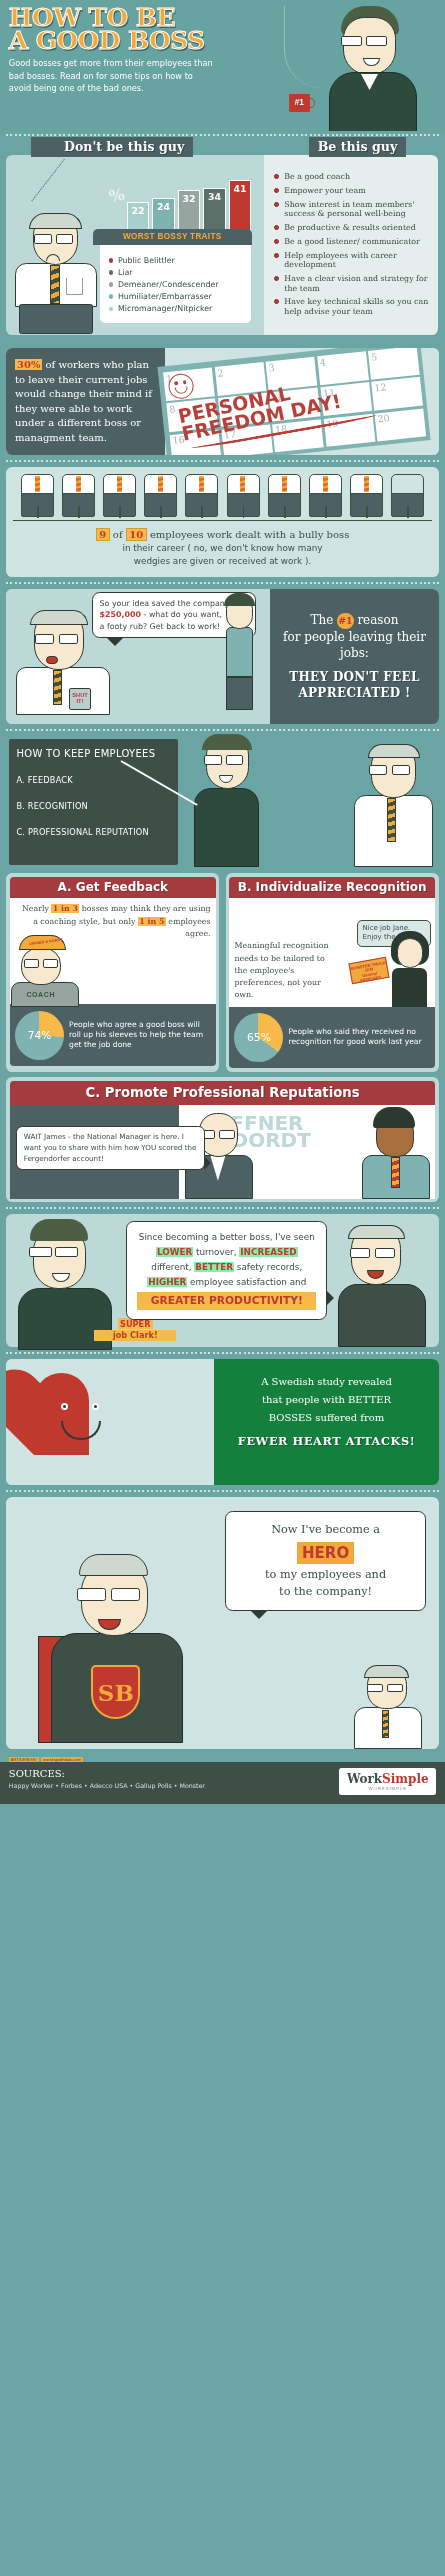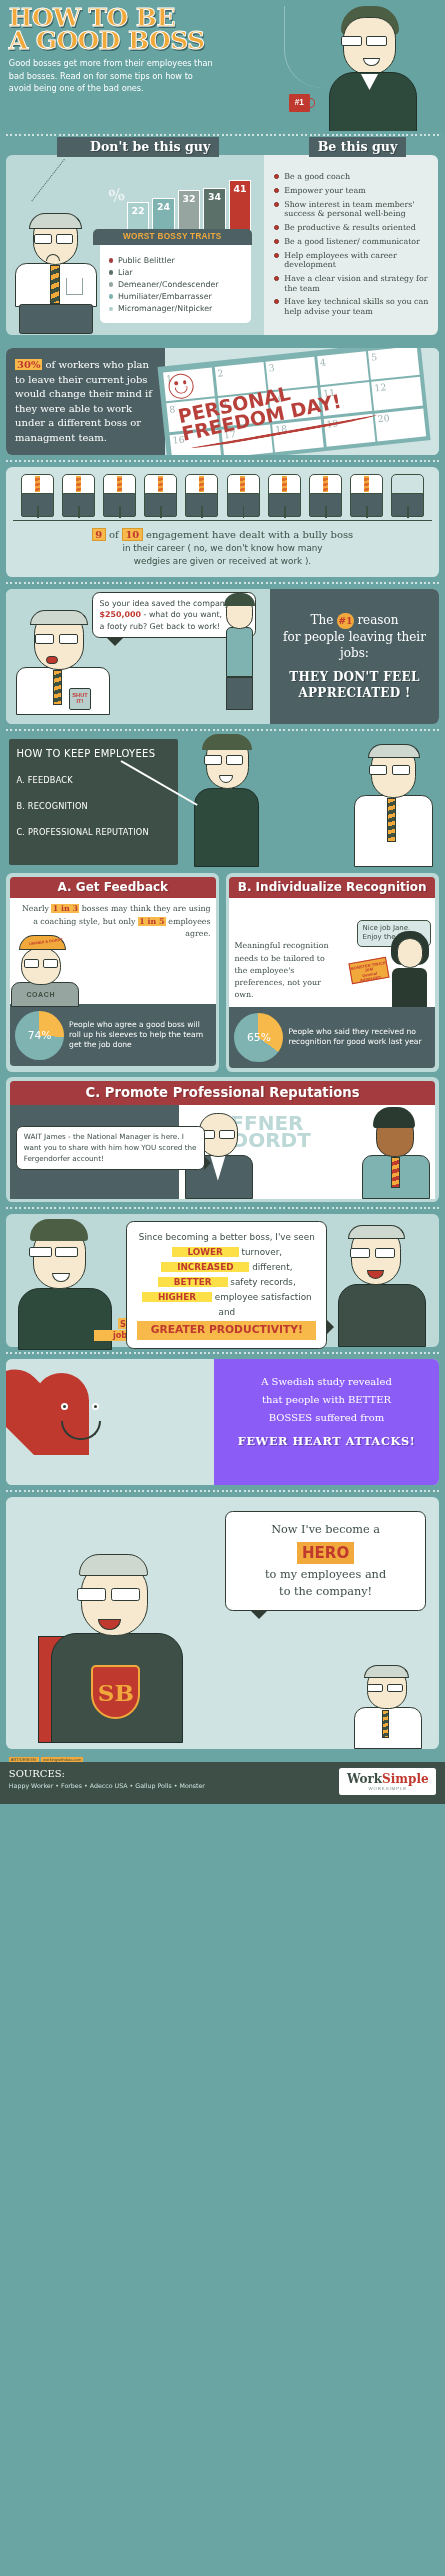--- a/index.html
+++ b/index.html
@@ -59,21 +59,21 @@
   .ribbon {
     background:#4d6164; color:#fff; font-family:"DejaVu Serif",serif; font-weight:bold;
     font-size:12.6px; padding:2.5px 8.8px; display:inline-block; text-shadow:1.3px 1.3px 0 rgba(0,0,0,.25);
   }
 
   
   .sec1wrap { position:relative; padding:16.4px 6.3px 7.6px; }
   .sec1 { display:flex; }
   .col-left { width:258px; background:#bcd8d7; border-radius:6.3px 0 0 6.3px; padding:16.4px 5px 6.3px; position:relative; min-height:180px;}
   .col-right { width:174px; background:#e5eeec; border-radius:0 6.3px 6.3px 0; padding:16.4px 6.3px 6.3px 10px; min-height:180px;}
-  .rib1 { position:absolute; left:57px; top:-2.5px; z-index:4;padding-left:33px;}
+  .rib1 { position:absolute; left:31px; top:-2.5px; z-index:4;padding-left:33px;}
   .rib2 { position:absolute; right:39px; top:-2.5px; z-index:4;}
 
   
   .chart { position:absolute; left:94px; top:28px; width:151px;}
   .pct-sym { position:absolute; left:8.8px; top:2.5px; color:#e9f2f1; font-size:16.4px; font-family:"DejaVu Serif",serif; font-weight:bold; transform:rotate(-12deg);}
   .bars { display:flex; align-items:flex-end; gap:3.1px; height:50px; margin-left:26.4px;}
   .bar { width:23px; border:1.9px solid #fff; border-bottom:none; position:relative; text-align:center;}
   .bar span { position:absolute; top:1.9px; left:0; right:0; color:#fff; font-weight:bold; font-size:9.4px; font-family:"DejaVu Sans",sans-serif;}
   .bar-base { height:5.7px; background:#4d6164; margin-left:26.4px; }
 
@@ -235,21 +235,21 @@
   .black{position:absolute;right:3.8px;bottom:0;width:69px;height:92px;}
   .bk-hair{position:absolute;left:11.3px;top:0;width:42px;height:21.4px;background:#2b3a31;border-radius:20px 20px 3.8px 3.8px;}
   .bk-head{position:absolute;left:14px;top:8.8px;width:38px;height:42px;background:#a9703f;border:1.9px solid #2f3b33;border-radius:16.4px;}
   .bk-body{position:absolute;left:0;top:48px;width:68px;height:44px;background:#7fb3b1;border:1.9px solid #2f3b33;border-radius:10px 10px 0 0;}
   .bk-tie{position:absolute;left:29px;top:50px;width:8.8px;height:31.5px;background:repeating-linear-gradient(165deg,#f2a93b 0 3.8px,#c0392f 3.8px 7.6px);border:1.3px solid #2f3b33;}
 
   
   .secQ { margin:5px 6.3px; background:#bcd8d7; border-radius:6.3px; position:relative; height:133px; }
   .bubQ { position:absolute; left:120px; top:6.3px; width:201px; background:#fff; border:1.9px solid #2f3b33; border-radius:7.6px; padding:8.8px 10px; text-align:center; font-family:"DejaVu Sans",sans-serif; font-size:8.8px; line-height:1.7; color:#3d4f46; z-index:4;}
   .bubQ:after{content:"";position:absolute;right:-15px;bottom:14px;width:0;height:0;border:7.6px solid transparent;border-left-color:#2f3b33;}
-  .hl-big { background:#fde047; color:#c0392f; font-weight:bold; padding:0 16px; }
+  .hl-big { background:#86efac; color:#c0392f; font-weight:bold; padding:0 1px; }
   .gpbig { display:block; margin-top:1.3px; color:#c0392f; font-weight:bold; font-size:10.7px; background:#f7b94a; padding:0 2.5px;}
   .manL{position:absolute;left:8.8px;top:5px;width:107px;height:126px;}
   .mL-hair{position:absolute;left:15px;top:0;width:58px;height:21.4px;background:#4c5e44;border-radius:29px 29px 5px 5px;}
   .mL-head{position:absolute;left:17.6px;top:10px;width:53px;height:60px;background:#f7e9cf;border:1.9px solid #2f3b33;border-radius:21.4px 21.4px 25px 25px;}
   .mL-gl{position:absolute;left:14px;top:28px;width:62px;height:10px}
   .mL-gl i{position:absolute;top:0;width:23px;height:10px;background:#fff;border:1.9px solid #2f3b33;border-radius:1.9px;display:block}
   .mL-gl i:first-child{left:0}.mL-gl i:last-child{left:26.4px}
   .mL-sm{position:absolute;left:37px;top:54px;width:17.6px;height:8.8px;background:#fff;border:1.9px solid #2f3b33;border-radius:0 0 8.8px 8.8px;}
   .mL-body{position:absolute;left:2.5px;top:69px;width:94px;height:62px;background:#2e4a3c;border:1.9px solid #20302a;border-radius:21.4px 21.4px 0 0;}
   .manR{position:absolute;right:6.3px;top:12.6px;width:94px;height:120px;}
@@ -260,21 +260,21 @@
   .mR-gl i:first-child{left:0}.mR-gl i:last-child{left:25px}
   .mR-sm{position:absolute;left:29px;top:43px;width:16.4px;height:8.8px;background:#c0392f;border:1.9px solid #2f3b33;border-radius:0 0 8.8px 8.8px;}
   .mR-body{position:absolute;left:0;top:57px;width:88px;height:63px;background:#3d4f46;border:1.9px solid #20302a;border-radius:19px 19px 0 0;}
   .superjob{position:absolute;left:88px;bottom:6.3px;width:82px;text-align:center;}
   .sj1{background:#f7b94a;color:#c0392f;font-weight:bold;font-size:8.2px;padding:0.6px 2.5px;font-family:"DejaVu Sans",sans-serif;}
   .sj2{display:block;margin-top:1.3px;background:#f7b94a;color:#c0392f;font-weight:bold;font-size:8.2px;padding:0.6px 2.5px;font-family:"DejaVu Sans",sans-serif;}
 
   
   .secH { margin:5px 6.3px; display:flex; background:#cfe3e2; border-radius:6.3px; overflow:hidden; min-height:126px;}
   .h-left { width:208px; background:#cfe3e2; position:relative;}
-  .h-right { flex:1; background:#8b5cf6; color:#fff; padding:14px 11.3px; text-align:center; font-family:"DejaVu Serif",serif; font-size:10px; line-height:1.8;}
+  .h-right { flex:1; background:#15803d; color:#fff; padding:14px 11.3px; text-align:center; font-family:"DejaVu Serif",serif; font-size:10px; line-height:1.8;}
   .h-right b { display:block; font-size:11.3px; letter-spacing:0.6px; text-shadow:1.3px 1.3px 0 rgba(0,0,0,.25); margin-top:3.8px;}
   .heart{position:absolute;left:28px;top:14px;width:101px;height:101px;}
   .heart i{position:absolute;top:0;width:55px;height:82px;background:#c0392f;border-radius:31.5px 31.5px 0 0;display:block;}
   .heart i:first-child{left:0;transform:rotate(-45deg);transform-origin:0 100%;}
   .heart i:last-child{left:0;transform:rotate(45deg);transform-origin:100% 100%;}
   .heye{position:absolute;top:30px;width:7px;height:7px;background:#fff;border-radius:50%;z-index:3;}
   .heye:after{content:"";position:absolute;left:1.9px;top:1.9px;width:3.1px;height:3.1px;background:#2f3b33;border-radius:50%;}
   .heye.l{left:26.4px}.heye.r{left:58px}
   .hsmile{position:absolute;left:26.4px;top:48px;width:40px;height:19px;border:2.5px solid #2f3b33;border-top:none;border-radius:0 0 21.4px 21.4px;z-index:3;}
 
@@ -568,21 +568,21 @@
       <div class="ppl blank">
           <div class="sh"></div>
           <div class="pt"></div>
         </div>
     </div>
     <div class="line9"></div>
     <div class="txt9">
       <span class="box-num">9</span>
       <span>of</span>
       <span class="box-num">10</span>
-      <span>engagement have dealt with a bully boss</span>
+      <span>employees work dealt with a bully boss</span>
       <div class="small9">in their career ( no, we don't know how many</div>
       <div class="small9">wedgies are given or received at work ).</div>
     </div>
   </div>
 
   <div class="band teal">
       <div class="dots-sep"></div>
     </div>
 
   <div class="secR">

